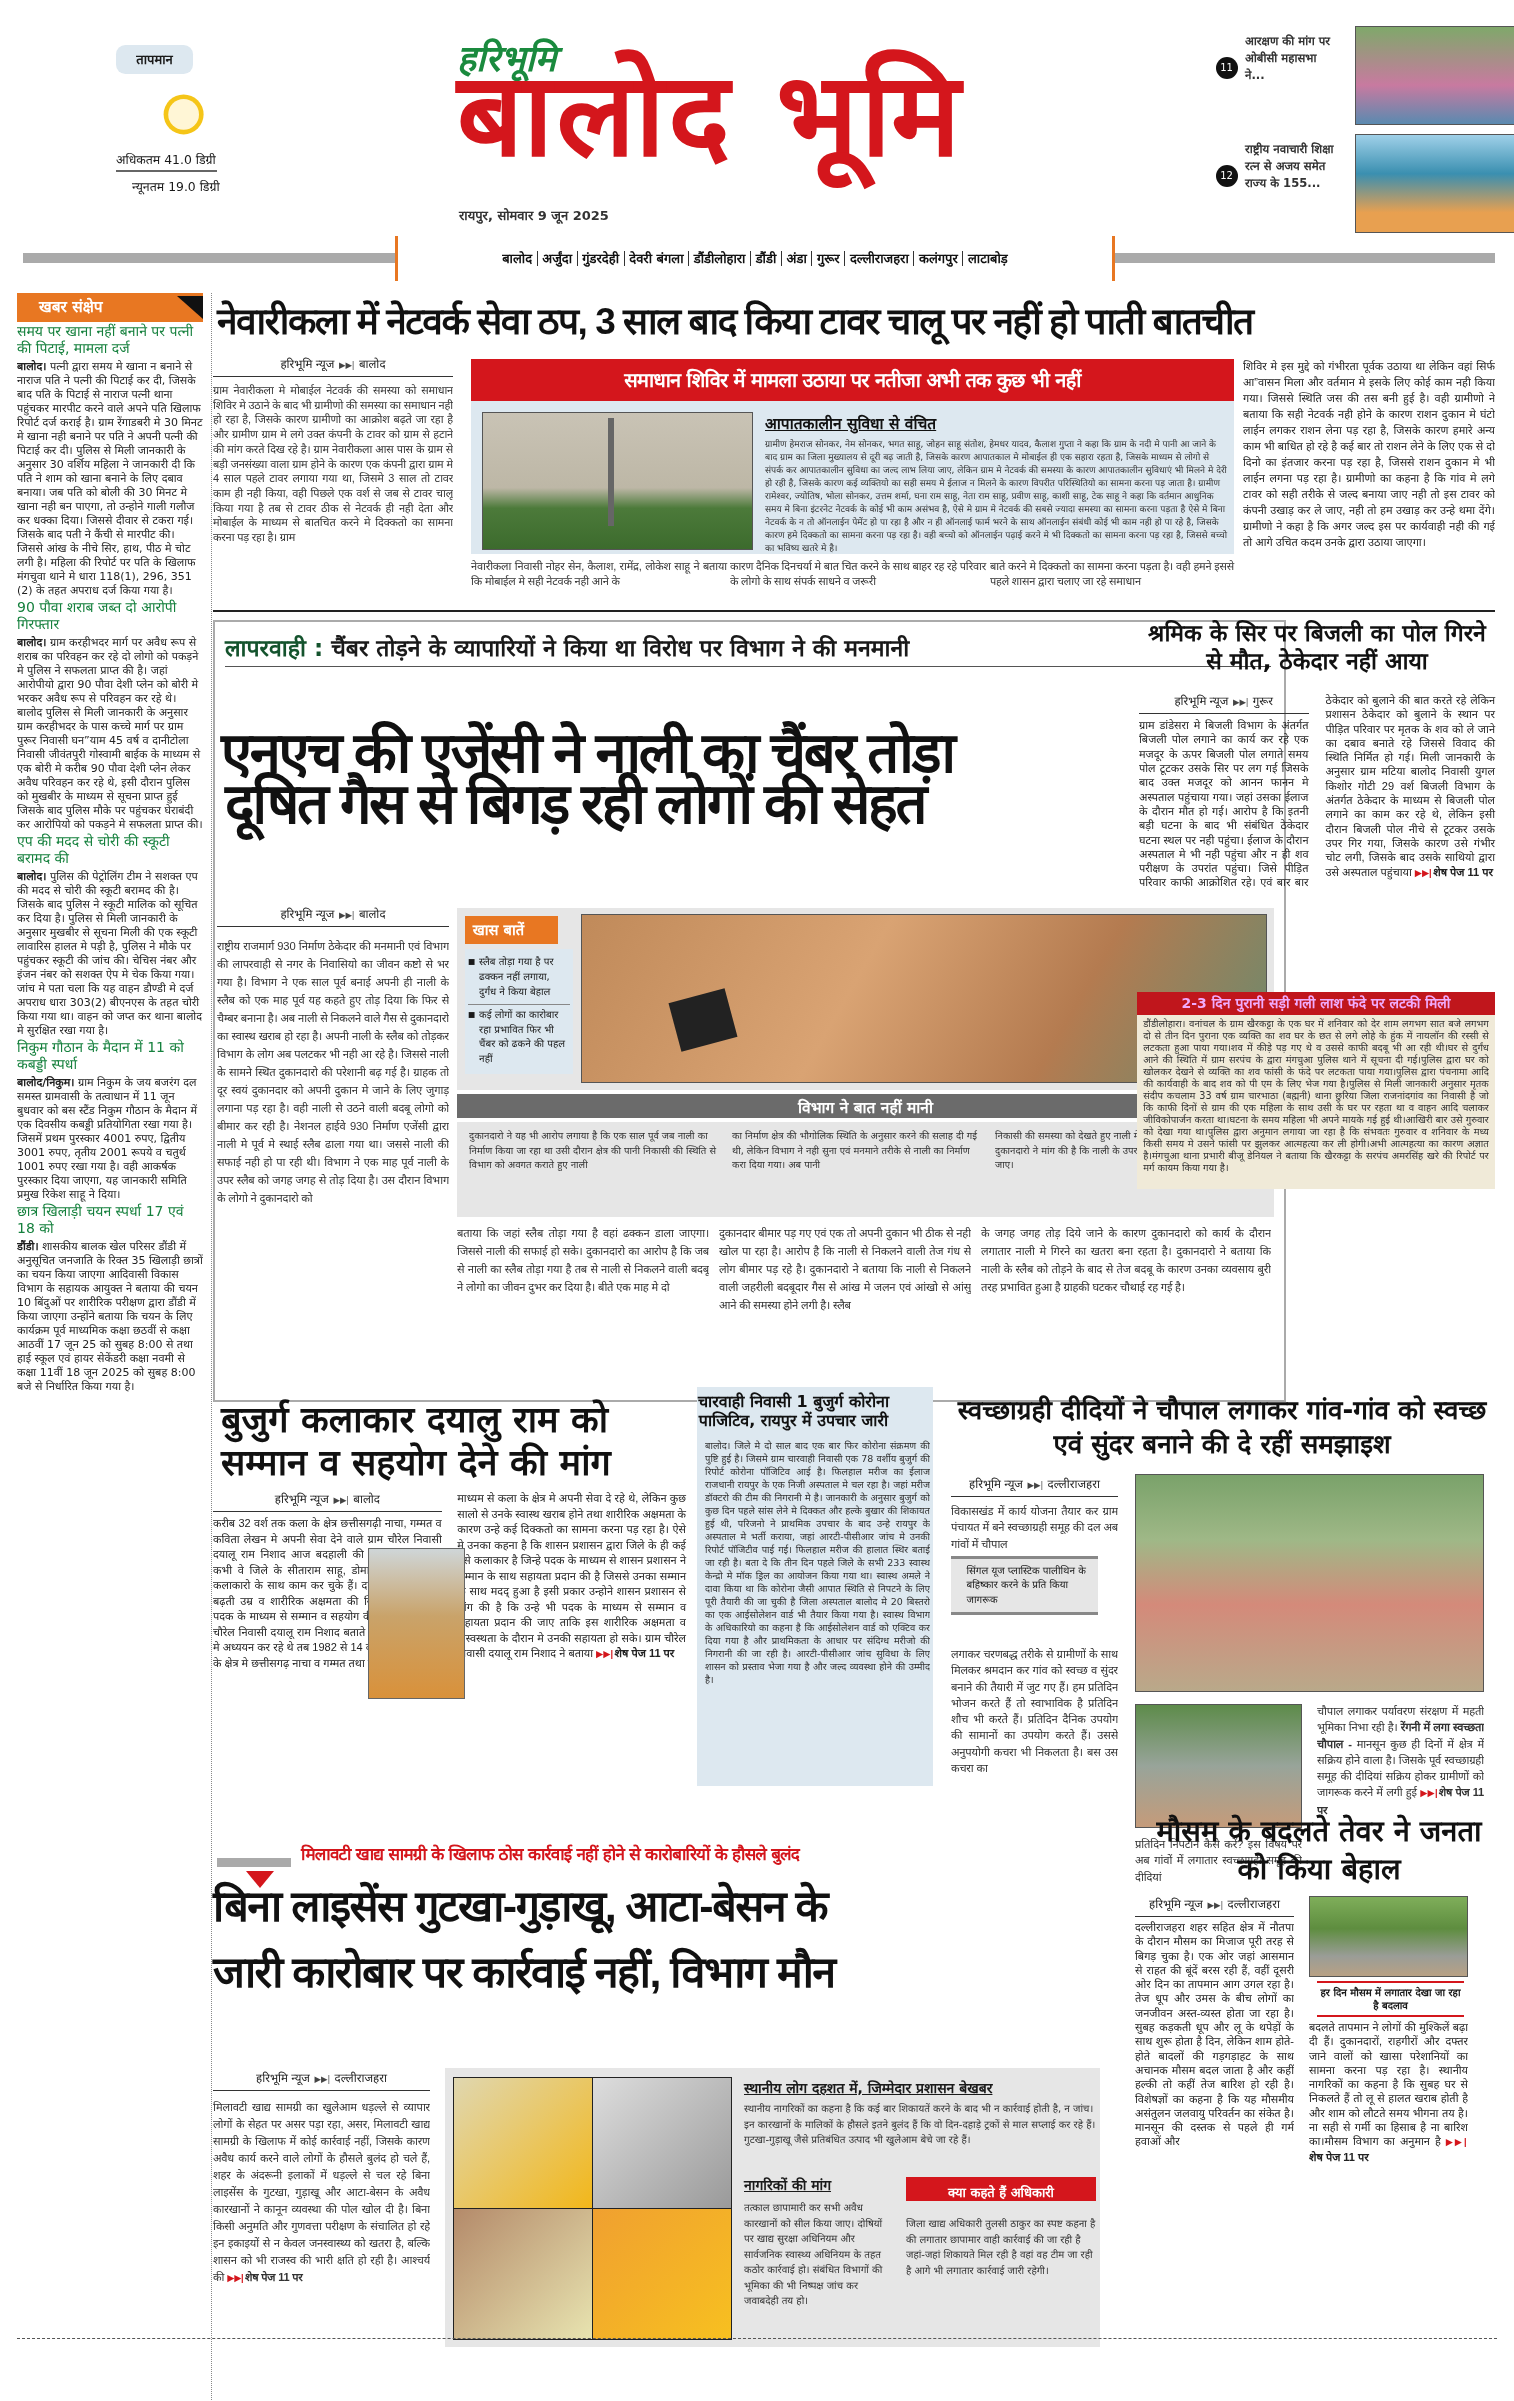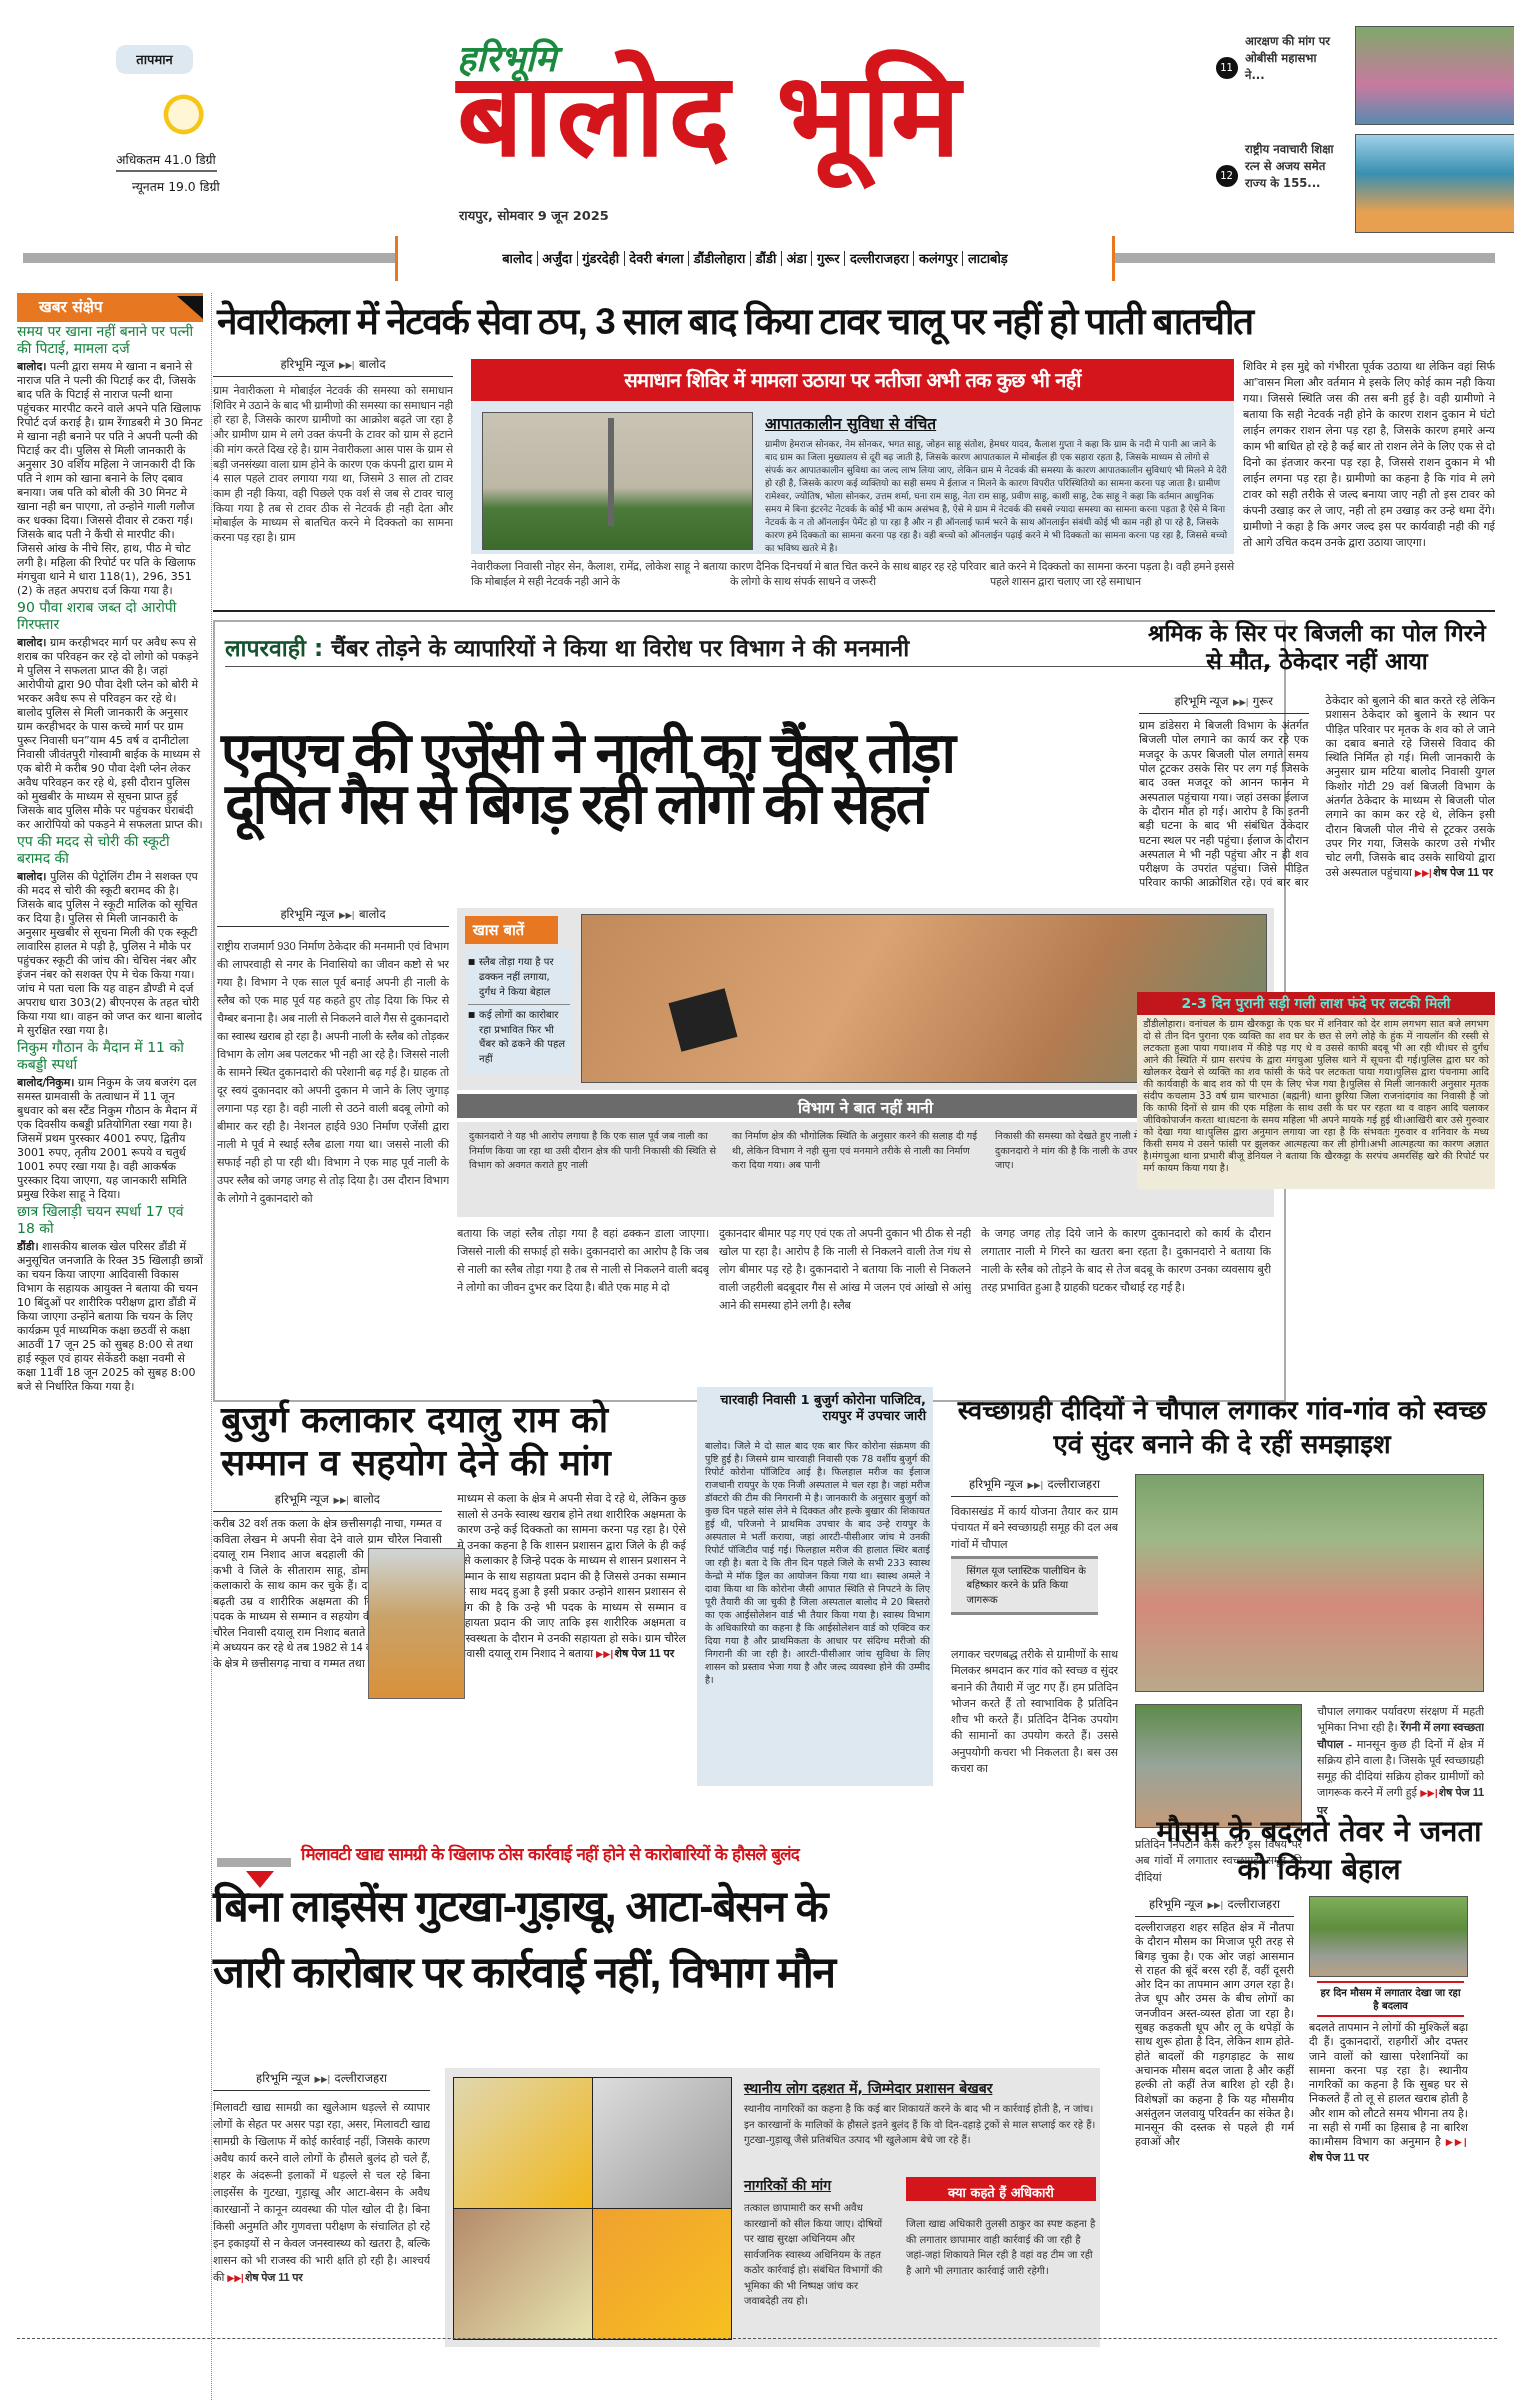--- a/index.html
+++ b/index.html
@@ -75,27 +75,27 @@
 #s2-gray{left:457px;top:1094px;width:817px;height:24px;background:#6b6b6b;color:#fff;font-weight:bold;font-size:15.5px;text-align:center;line-height:28px}
 #s2-graypanel{left:457px;top:1122px;width:817px;height:95px;background:#e6e6e6}
 .gp-col{position:absolute;top:1129px;width:252px;font-size:9.7px;line-height:14.7px;color:#333}
 #s2-c2{left:457px;top:1224px;width:252px}
 #s2-c3{left:719px;top:1224px;width:252px}
 #s2-c4{left:981px;top:1224px;width:290px}
 
 #s3-hl{left:1298px;top:620px;width:198px;font-size:23px;text-align:center;line-height:1.2}
 #s3-hl{left:1139px;width:356px}
 #s3-wrap{left:1139px;top:668px;width:356px}
-#s3-red{left:1137px;top:992px;width:358px;height:23px;background:#c0161c;color:#5eead4;font-weight:bold;font-size:14px;text-align:center;line-height:23px}
+#s3-red{left:1137px;top:992px;width:358px;height:23px;background:#c0161c;color:#f0abfc;font-weight:bold;font-size:14px;text-align:center;line-height:23px}
 #s3-redbody{left:1137px;top:1015px;width:358px;height:174px;background:#f0ead8;font-size:9.7px;line-height:12px;padding:3.1px 6.2px;color:#333;text-align:justify}
 
 #s4-hl{left:221px;top:1398px;font-size:36px;line-height:1.2}
 #s4-photo{left:368px;top:1548px;width:97px;height:151px;background:linear-gradient(180deg,#cfd6d8 0%,#c9a36a 45%,#d9913a 100%);border:0.8px solid #666}
 #s4-covid{left:697px;top:1387px;width:236px;height:399px;background:#dde8f0}
-#s4-covid-hl{left:705px;top:1392px;width:221px;font-size:13px;text-align:right;line-height:1.2}
+#s4-covid-hl{left:683px;top:1392px;width:221px;font-size:16px;text-align:center;line-height:1.2}
 #s4-covid-txt{left:705px;top:1439px;width:225px;font-size:9.5px;line-height:13px;color:#333;text-align:justify}
 
 #s5-hl{left:945px;top:1394px;width:554px;font-size:26px;text-align:center;line-height:1.3}
 #s5-byline{left:951px;top:1476px;width:167px}
 #s5-c1{left:951px;top:1503px;width:167px}
 #s5-kb{left:951px;top:1556px;width:147px;background:#e6e6e6;border-top:3.1px solid #888;border-bottom:3.1px solid #888;padding:4.6px 4.6px 4.6px 15.5px;font-size:10px;line-height:14.7px;position:absolute}
 #s5-photo1{left:1135px;top:1474px;width:349px;height:218px;background:linear-gradient(180deg,#7aa26a 0%,#9fb887 30%,#d48a7a 60%,#b9a98a 100%);border:0.8px solid #555}
 #s5-photo2{left:1135px;top:1704px;width:167px;height:124px;background:linear-gradient(180deg,#5d8b4a,#98a49a 50%,#c59b7a);border:0.8px solid #555}
 #s5-c2{left:1135px;top:1836px;width:167px}
 #s5-c3{left:1317px;top:1703px;width:167px}

